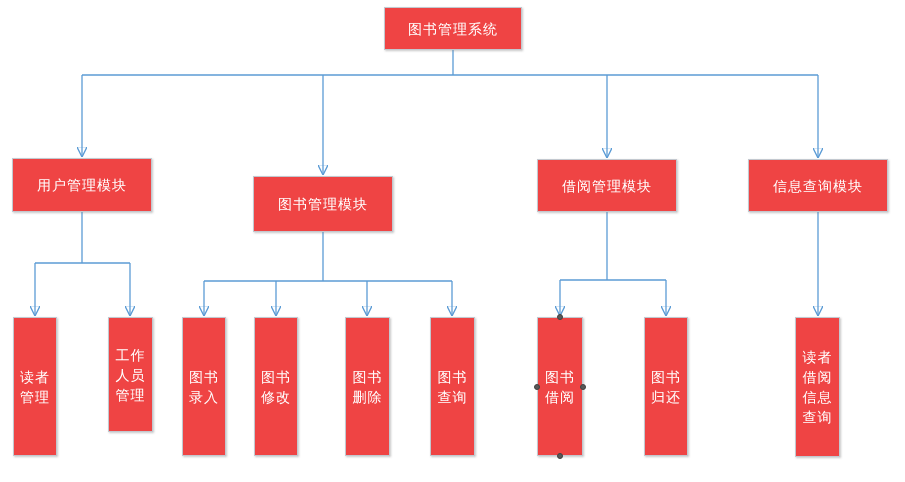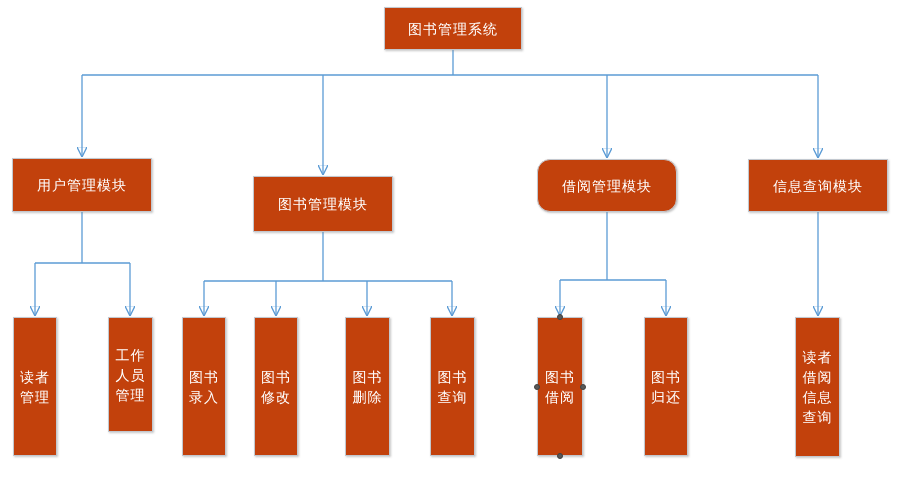--- a/index.html
+++ b/index.html
@@ -14,21 +14,21 @@
   }
   svg.connectors {
     position: absolute;
     left: 0; top: 0;
     width: 905px; height: 482px;
     pointer-events: none;
   }
   svg.connectors path { stroke: #5b9bd5; stroke-width: 1.3; fill: none; }
   .node {
     position: absolute;
-    background: #c2410c;
+    background: #ef4444;
     border: 1px solid #c3c8cf;
     box-shadow: 1px 1px 2px rgba(130,130,130,0.45);
     color: #ffffff;
     display: flex;
     align-items: center;
     justify-content: center;
     text-align: center;
     font-size: 14px;
   }
   .node .lbl { white-space: pre-line; line-height: 20px; letter-spacing: 1px; }
@@ -85,21 +85,21 @@
   <div class="node root" style="left:384px; top:7px; width:138px; height:43px;">
     <span class="lbl">图书管理系统</span>
   </div>
 
   <div class="node module" style="left:12px; top:158px; width:140px; height:54px;text-align:center;">
     <span class="lbl">用户管理模块</span>
   </div>
   <div class="node module" style="left:253px; top:176px; width:140px; height:56px;">
     <span class="lbl">图书管理模块</span>
   </div>
-  <div class="node module" style="left:537px; top:159px; width:140px; height:53px;border-radius:13px;">
+  <div class="node module" style="left:537px; top:159px; width:140px; height:53px;">
     <span class="lbl">借阅管理模块</span>
   </div>
   <div class="node module" style="left:748px; top:159px; width:140px; height:53px;">
     <span class="lbl">信息查询模块</span>
   </div>
 
   <div class="node leaf" style="left:13px; top:317px; width:44px; height:139px;">
     <span class="lbl">读者
 管理</span>
   </div>

